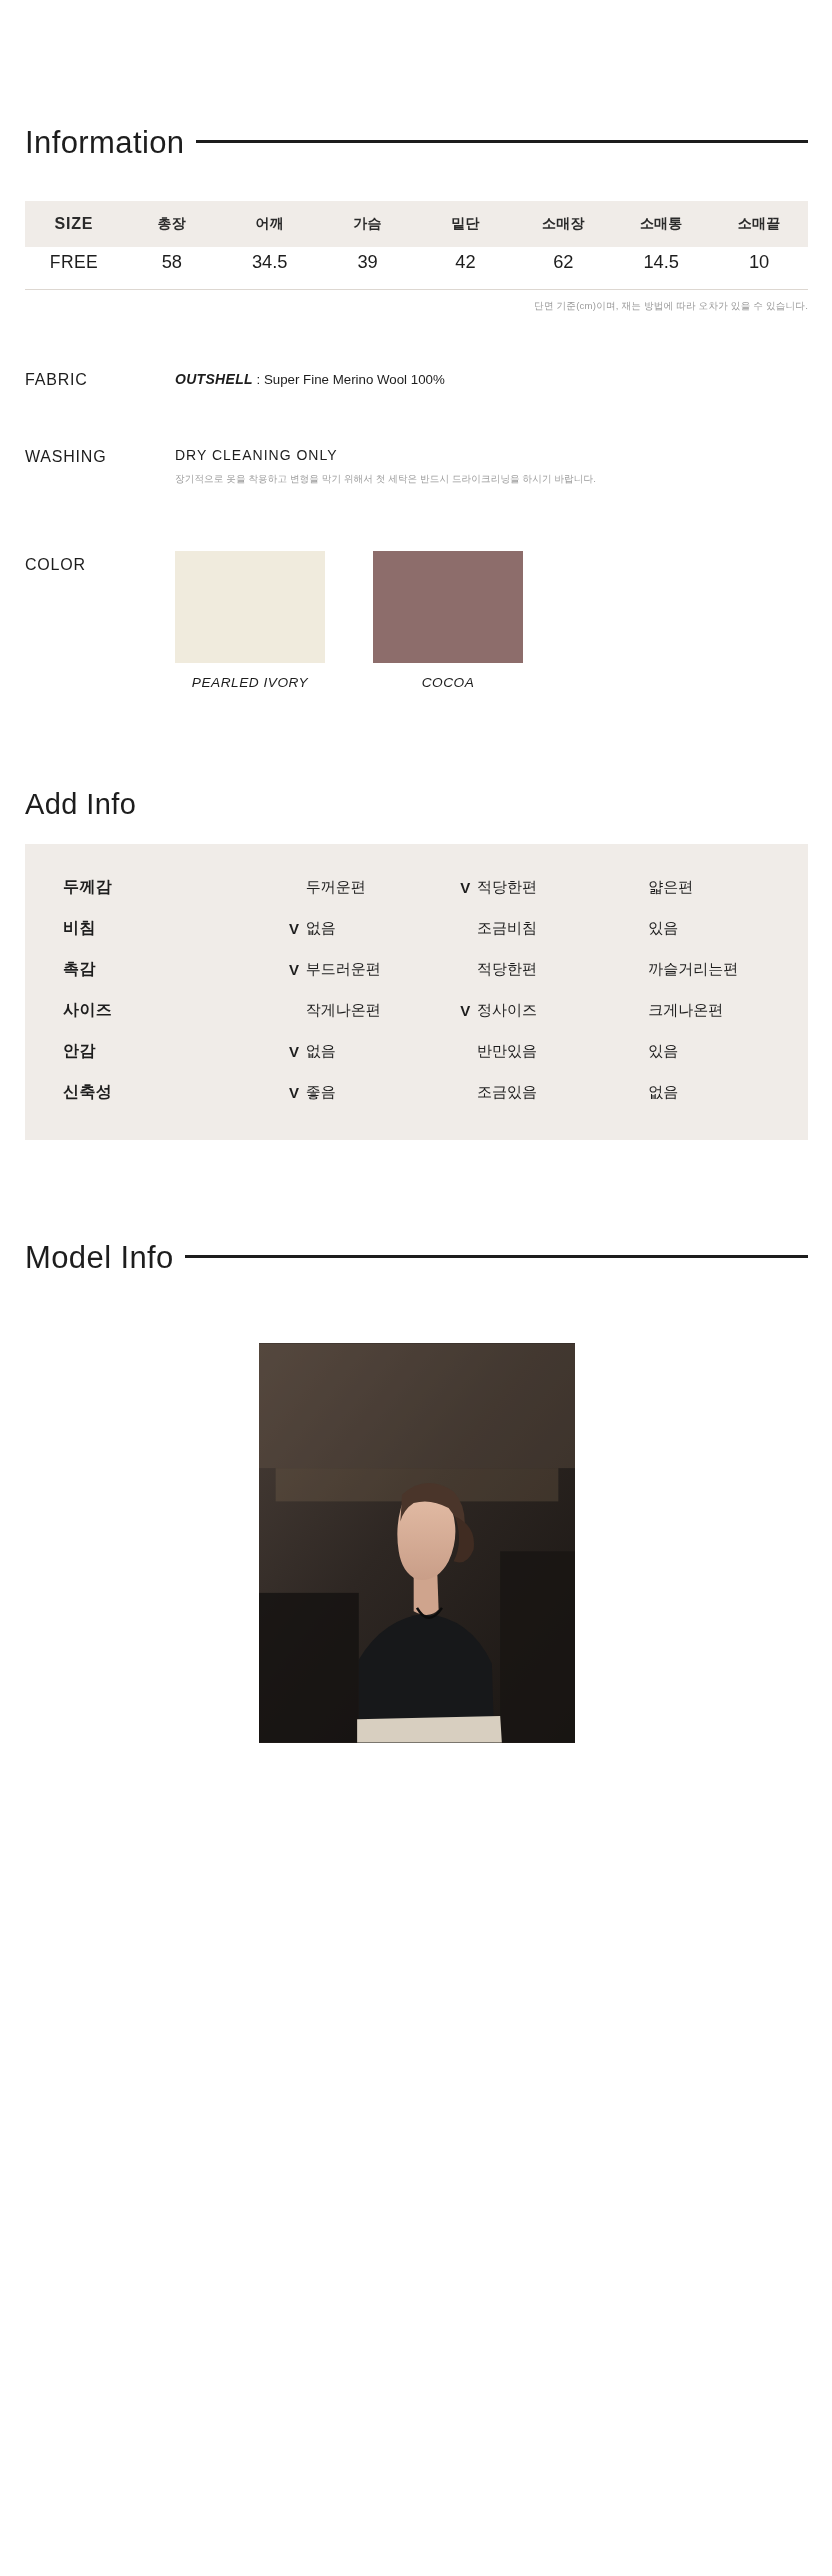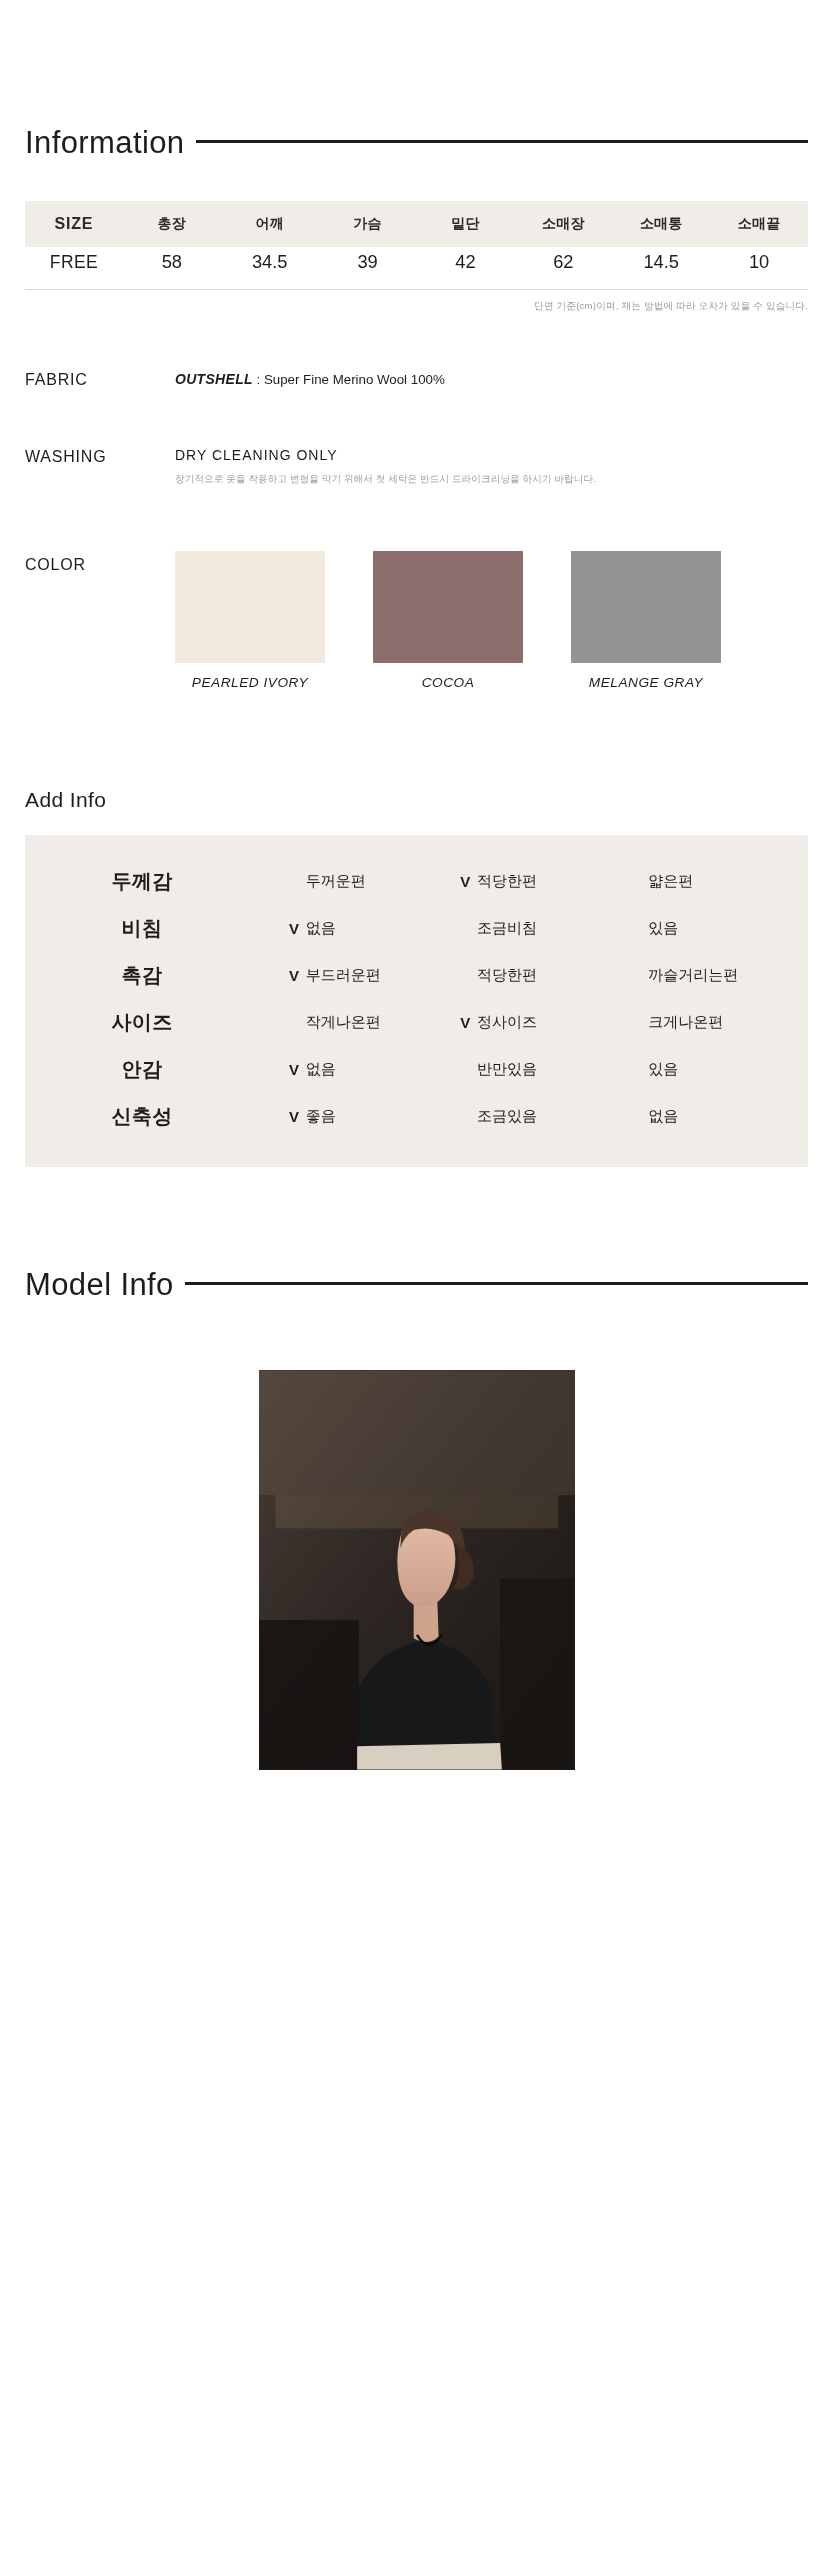--- a/index.html
+++ b/index.html
@@ -122,42 +122,41 @@
     margin-top: 11.7px;
     font-size: 13.7px;
     letter-spacing: 0.5px;
     color: #1d1d1d;
     font-style: italic;
   }
 
   
   .addinfo-head {
     margin-top: 98px;
-    font-size: 21px;
+    font-size: 29px;
     font-weight: 400;
     letter-spacing: 0.4px;
     color: #1d1d1d;
   }
   .addinfo {
     margin-top: 23px;
     background: #f0ece8;
     padding: 23px 38px 27px 38px;
   }
   .ai-row {
     display: flex;
     align-items: center;
     padding: 10px 0;
   }
   .ai-label {
     width: 158px;
-    font-size: 20px;
+    font-size: 16px;
     font-weight: 700;
     color: #1d1d1d;
     letter-spacing: 0.4px;
-    text-align: center;
   }
   .ai-opts { flex: 1; display: flex; }
   .ai-opt {
     flex: 1;
     font-size: 15px;
     color: #1d1d1d;
     display: flex;
     align-items: center;
     white-space: nowrap;
   }
@@ -258,24 +257,20 @@
       <div class="color-key">COLOR</div>
       <div class="swatches">
         <div class="swatch">
           <span class="chip" style="background:#f0ebdd;"></span>
           <div class="cname">PEARLED IVORY</div>
         </div>
         <div class="swatch">
           <span class="chip" style="background:#8d6d6b;"></span>
           <div class="cname">COCOA</div>
         </div>
-        <div class="swatch">
-          <span class="chip" style="background:#949494;"></span>
-          <div class="cname">MELANGE GRAY</div>
-        </div>
       </div>
     </div>
 
     <div class="addinfo-head">Add Info</div>
     <div class="addinfo">
 
       <div class="ai-row">
         <div class="ai-label">두께감</div>
         <div class="ai-opts">
           <div class="ai-opt c1">

